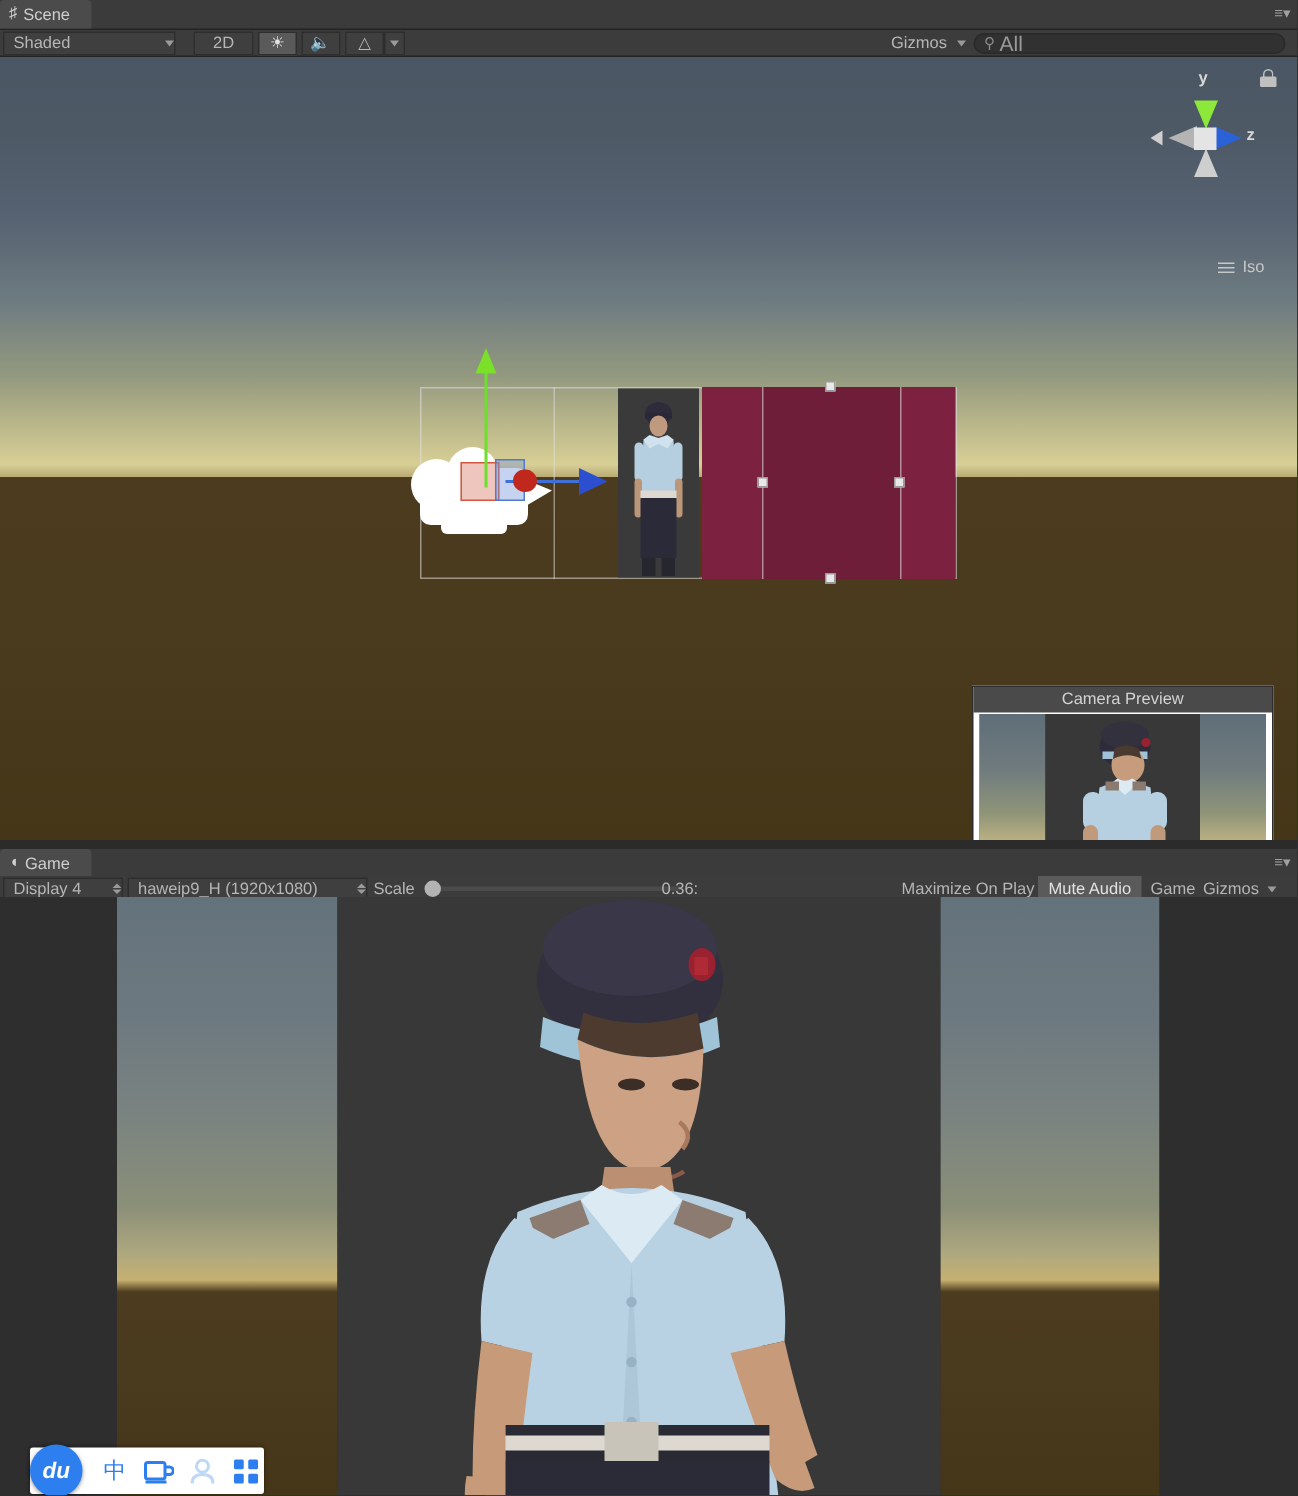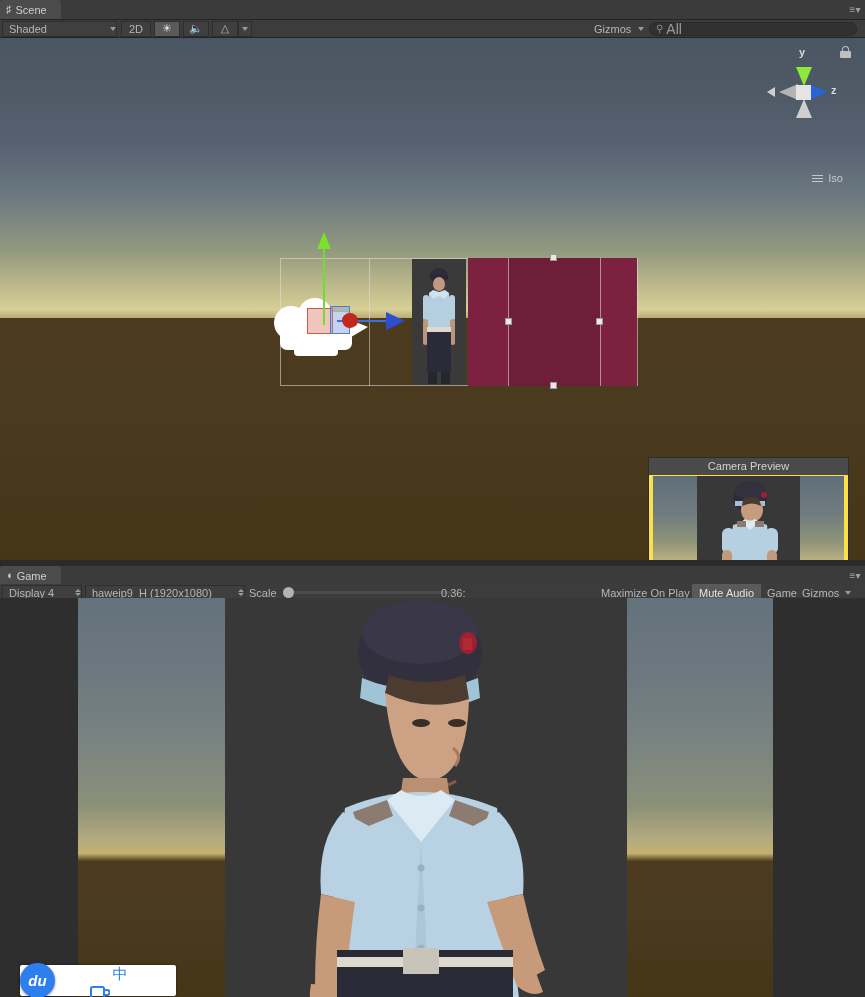--- a/index.html
+++ b/index.html
@@ -274,21 +274,21 @@
   }
   #lock-icon .body {
     position: absolute; left: 0; top: 5px; width: 11px; height: 7px;
     background: #c0c0c0; border-radius: 1px;
   }
 
   
   #camera-preview {
     position: absolute; left: 648px; top: 419px;
     width: 201px; height: 139px;
-    background: #fde047;
+    background: #ffffff;
     border: 1px solid #2d2d2d;
     box-sizing: border-box;
   }
   #camera-preview .cp-title {
     height: 17px; line-height: 17px; text-align: center;
     color: #d2d2d2; font-size: 11px;
     background: #4a4a4a;
   }
   #camera-preview .cp-body {
     position: absolute; left: 4px; top: 18px;
@@ -333,21 +333,20 @@
   }
 
   
   #ime-bar {
     position: absolute; left: 20px; top: 965px;
     height: 31px; width: 156px;
     display: flex; align-items: center;
     background: #ffffff;
     border-radius: 2px;
     box-shadow: 0 0 3px rgba(0,0,0,0.45);
-    flex-direction: column;
   }
   #ime-logo {
     position: absolute; left: 0px; top: -2px;
     width: 35px; height: 35px; border-radius: 50%;
     background: #2d7ff0;
     color: #ffffff; font-size: 15px; font-style: italic; font-weight: bold;
     display: flex; align-items: center; justify-content: center;
     box-shadow: 0 1px 3px rgba(0,0,0,0.4);
   }
   .ime-item {
@@ -368,21 +367,21 @@
       <span>Scene</span>
     </div>
     <div class="tab-overflow">≡▾</div>
   </div>
 
   <div class="toolbar" style="top:20px;">
     <div class="tb-dropdown" style="width:115px;margin-left:2px;">
       <span>Shaded</span>
       <span class="caret"></span>
     </div>
-    <div class="tb-btn" style="width:30px;margin-left:4px;">
+    <div class="tb-btn" style="width:40px;margin-left:12px;">
       <span>2D</span>
     </div>
     <div class="tb-btn on" style="width:26px;margin-left:3px;">
       <span>☀</span>
     </div>
     <div class="tb-btn" style="width:26px;margin-left:3px;">
       <span>🔈</span>
     </div>
     <div class="tb-btn" style="width:26px;margin-left:3px;">
       <span>△</span>

